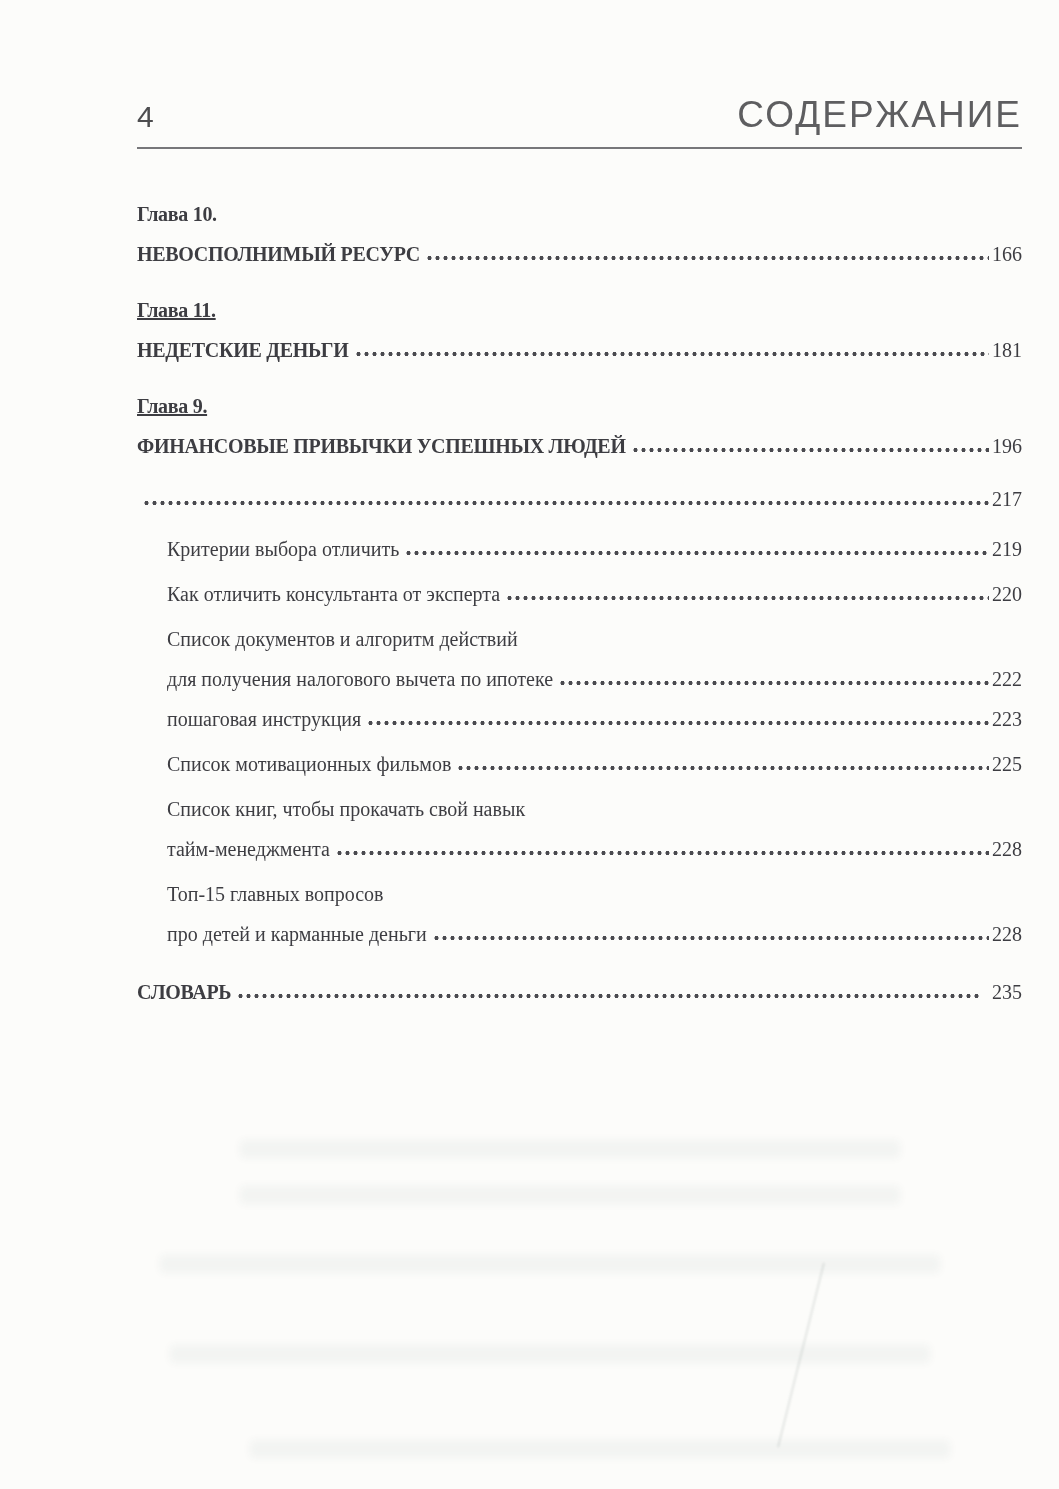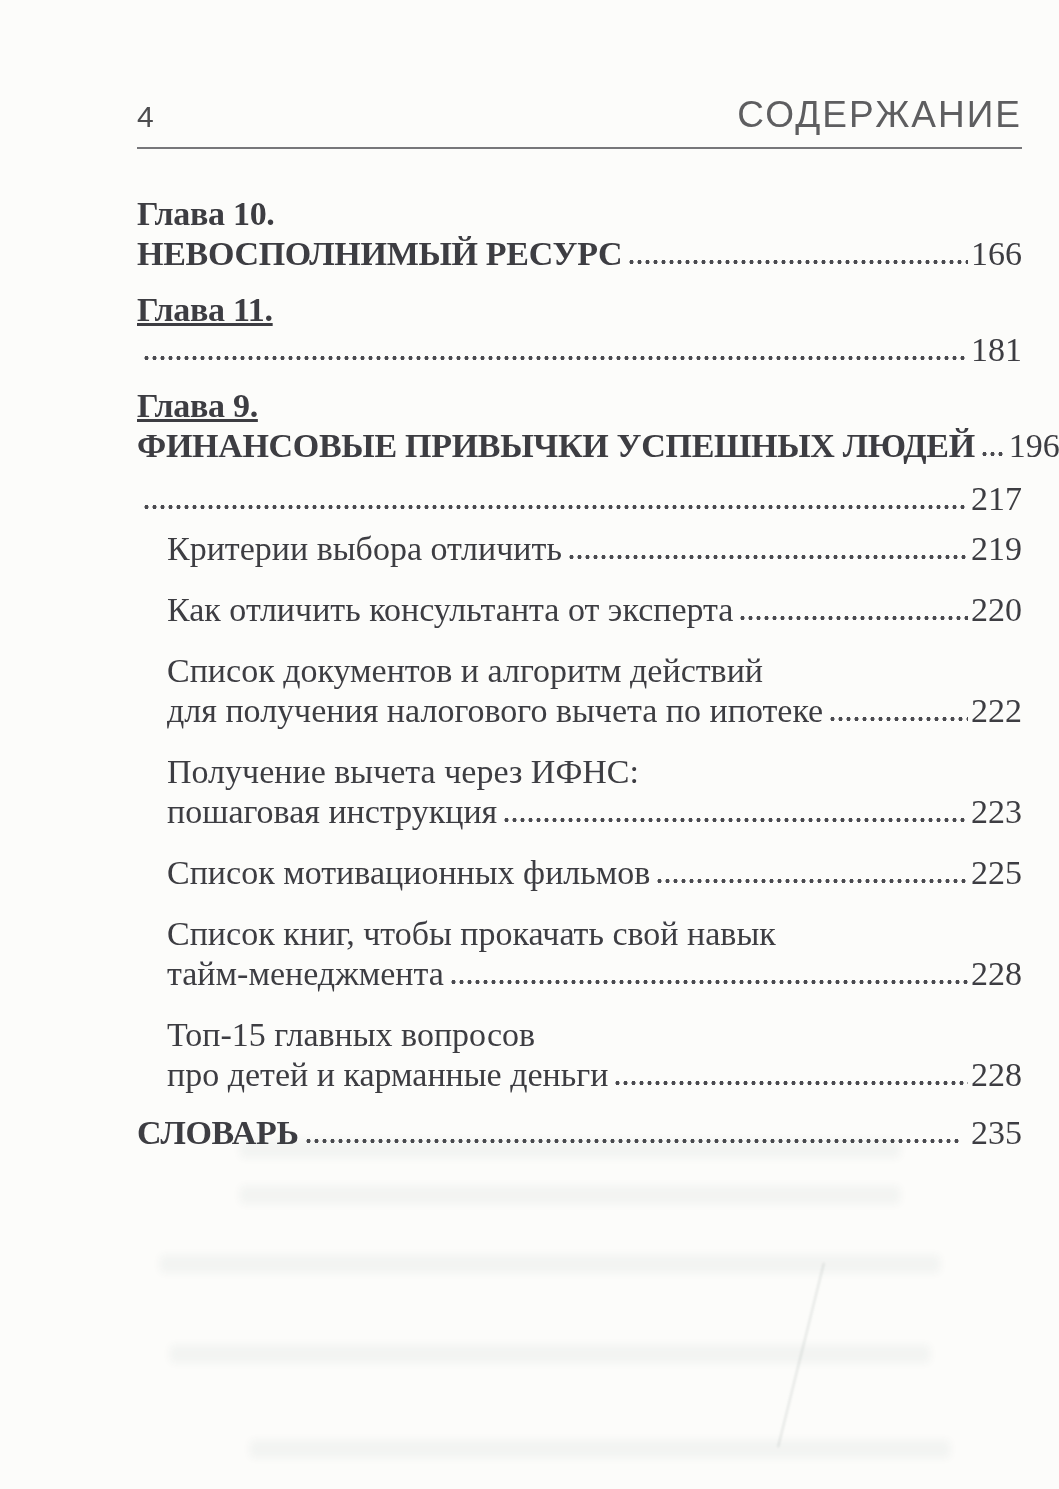--- a/index.html
+++ b/index.html
@@ -44,34 +44,34 @@
     top: 147px;
     height: 2px;
     background: #77777a;
   }
   
   .toc {
     position: absolute;
     left: 137px;
     right: 37px;
     top: 194px;
-    font-size: 34px;
+    font-size: 20px;
   }
   .row {
     display: flex;
     align-items: baseline;
     line-height: 40px;
     white-space: nowrap;
   }
   .b { font-weight: bold; letter-spacing: -0.3px; }
   .ind { padding-left: 30px; }
   .m-chap { margin-top: 16px; text-decoration: underline; }
   .m-sec  { margin-top: 13px; }
   .m-sub1 { margin-top: 10px; }
-  .m-sub  { margin-top: 21px; text-align: right; }
+  .m-sub  { margin-top: 5px; text-align: right; }
   .m-dict { margin-top: 18px; }
   .leader {
     flex: 1 1 auto;
     min-width: 24px;
     height: 6px;
     margin: 0 3px 0 7px;
     background-image: radial-gradient(circle at 2.5px 3px, #4a4a4f 1.9px, rgba(0,0,0,0) 2.2px);
     background-size: 8px 6px;
     background-repeat: repeat-x;
     background-position: left bottom;
@@ -121,20 +121,21 @@
     <div class="row b">
       <span>НЕВОСПОЛНИМЫЙ РЕСУРС</span>
       <span class="leader"></span>
       <span class="pg">166</span>
     </div>
 
     <div class="row b m-chap">
       <span>Глава 11.</span>
     </div>
     <div class="row b">
+      <span>НЕДЕТСКИЕ ДЕНЬГИ</span>
       <span class="leader"></span>
       <span class="pg">181</span>
     </div>
 
     <div class="row b m-chap">
       <span>Глава 9.</span>
     </div>
     <div class="row b">
       <span>ФИНАНСОВЫЕ ПРИВЫЧКИ УСПЕШНЫХ ЛЮДЕЙ</span>
       <span class="leader"></span>
@@ -159,23 +160,20 @@
 
     <div class="row ind m-sub">
       <span>Список документов и алгоритм действий</span>
     </div>
     <div class="row ind">
       <span>для получения налогового вычета по ипотеке</span>
       <span class="leader"></span>
       <span class="pg">222</span>
     </div>
 
-    <div class="row ind m-sub">
-      <span>Получение вычета через ИФНС:</span>
-    </div>
     <div class="row ind">
       <span>пошаговая инструкция</span>
       <span class="leader"></span>
       <span class="pg">223</span>
     </div>
 
     <div class="row ind m-sub">
       <span>Список мотивационных фильмов</span>
       <span class="leader"></span>
       <span class="pg">225</span>

